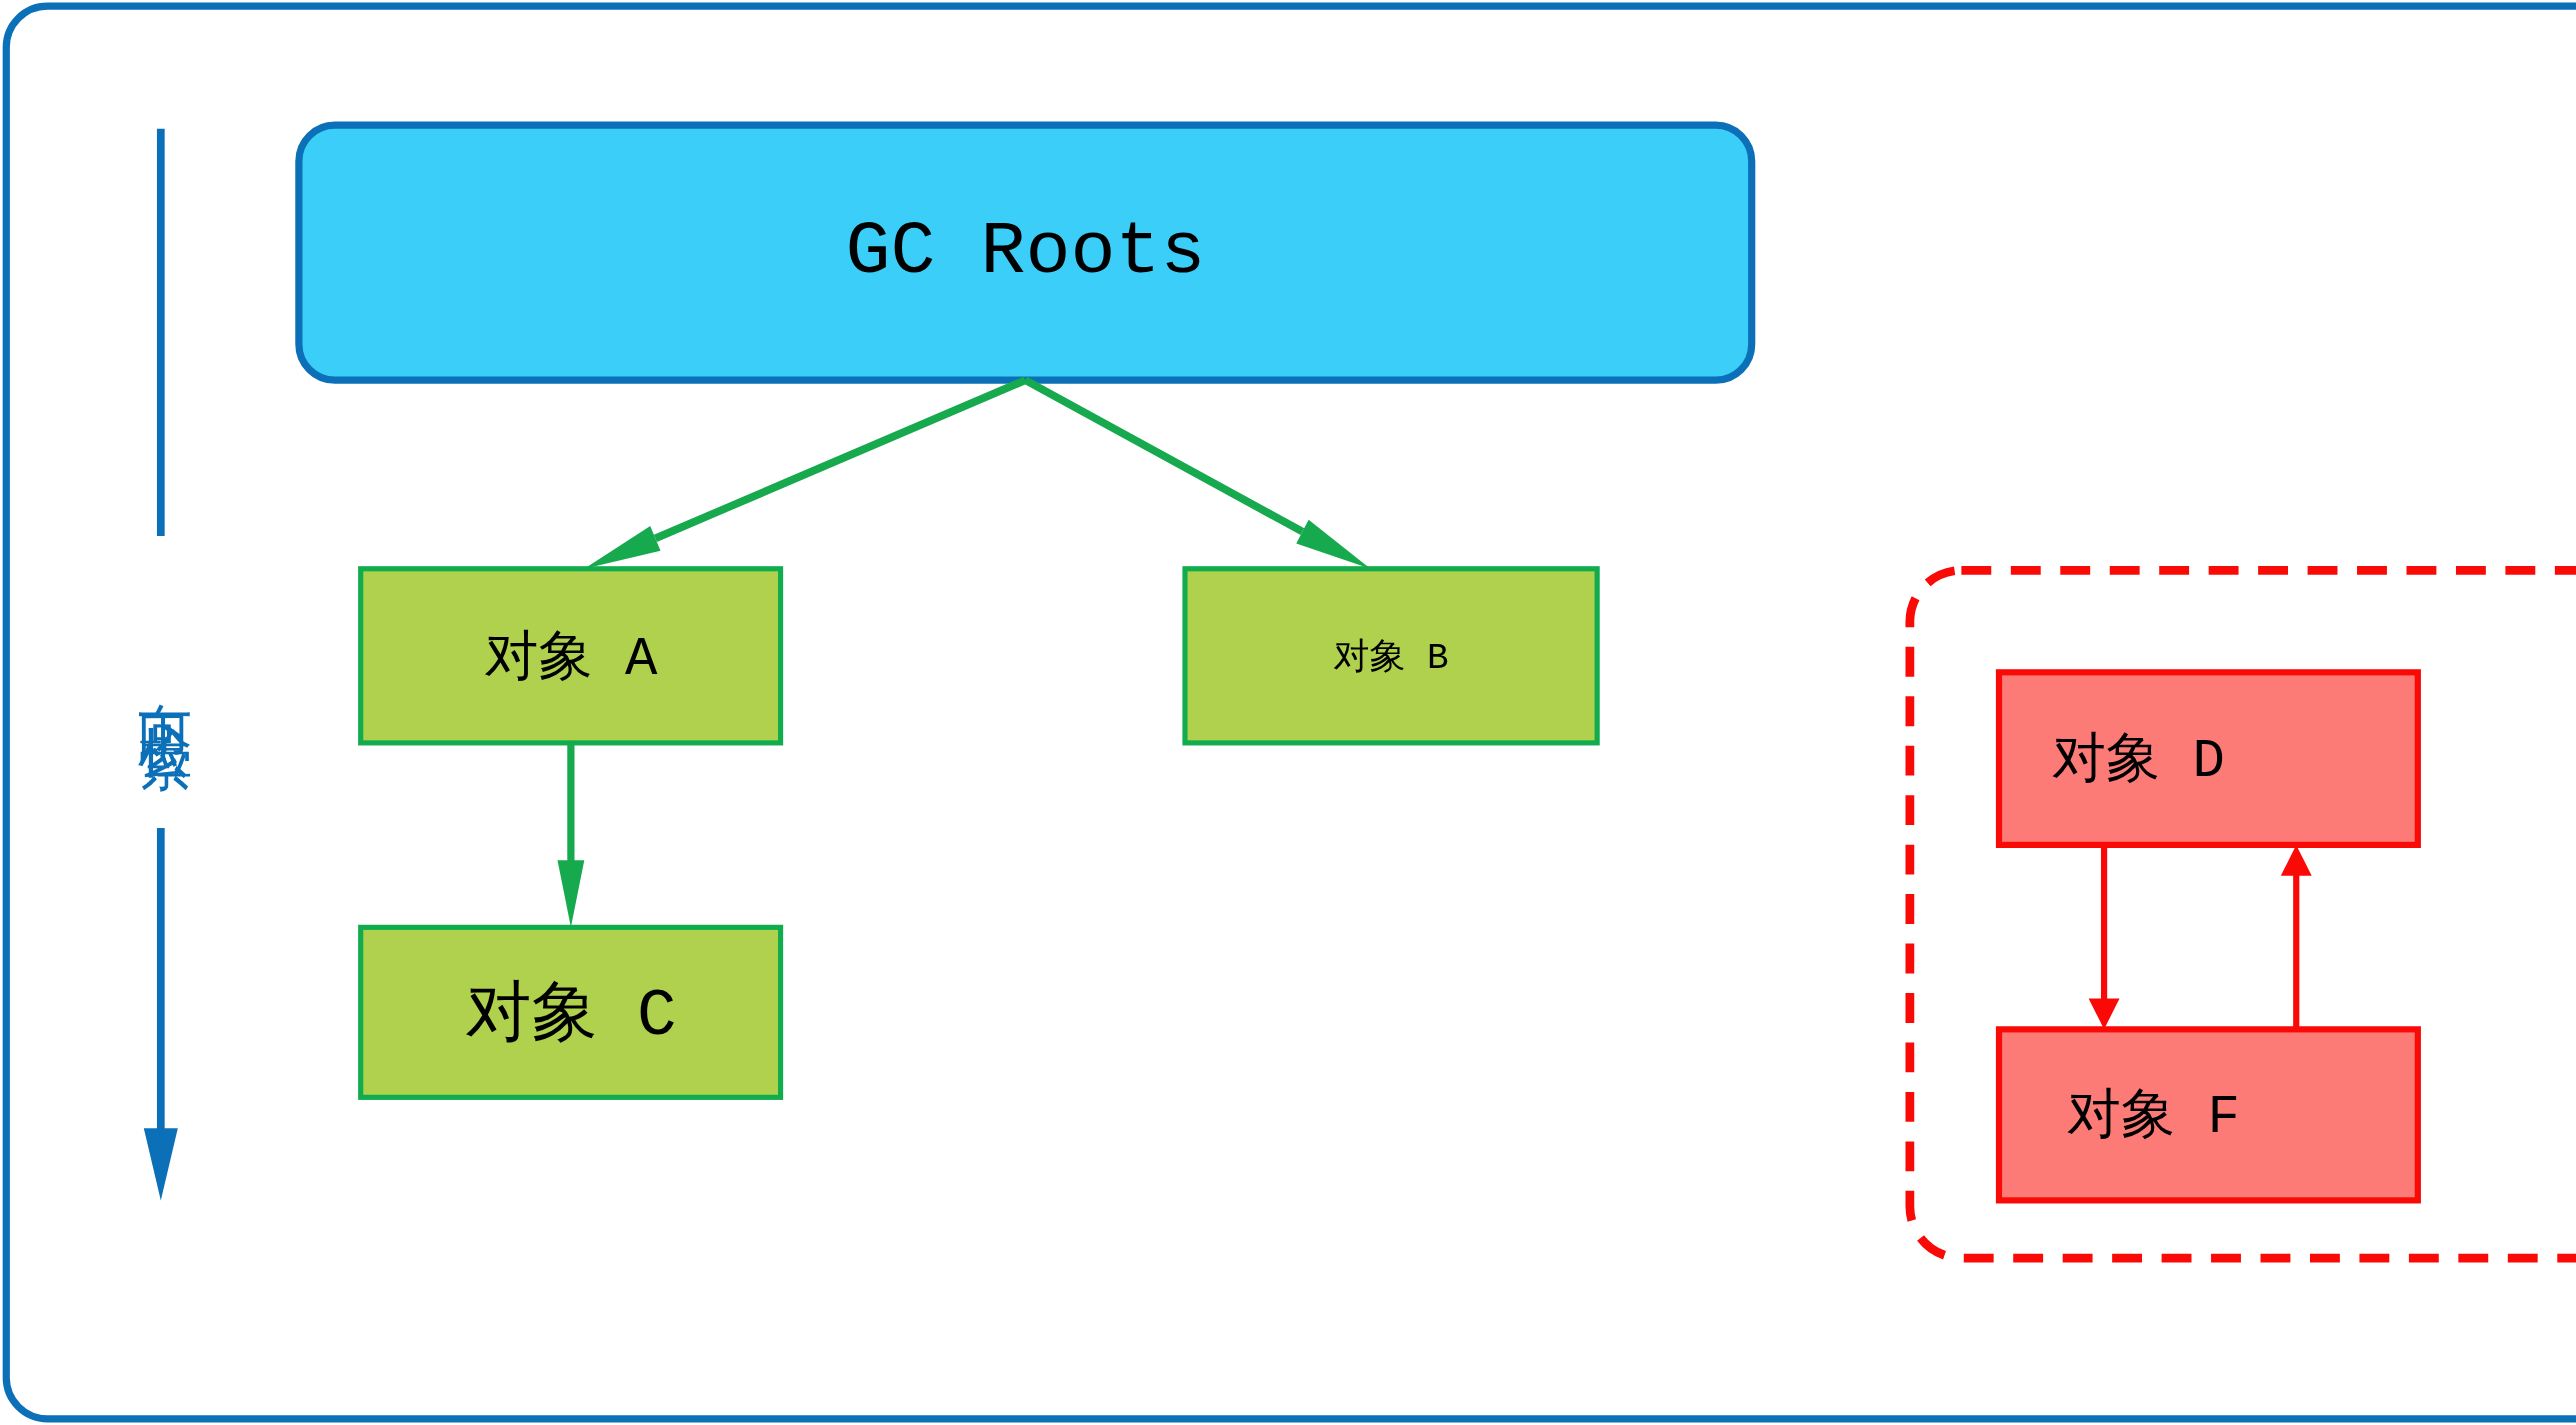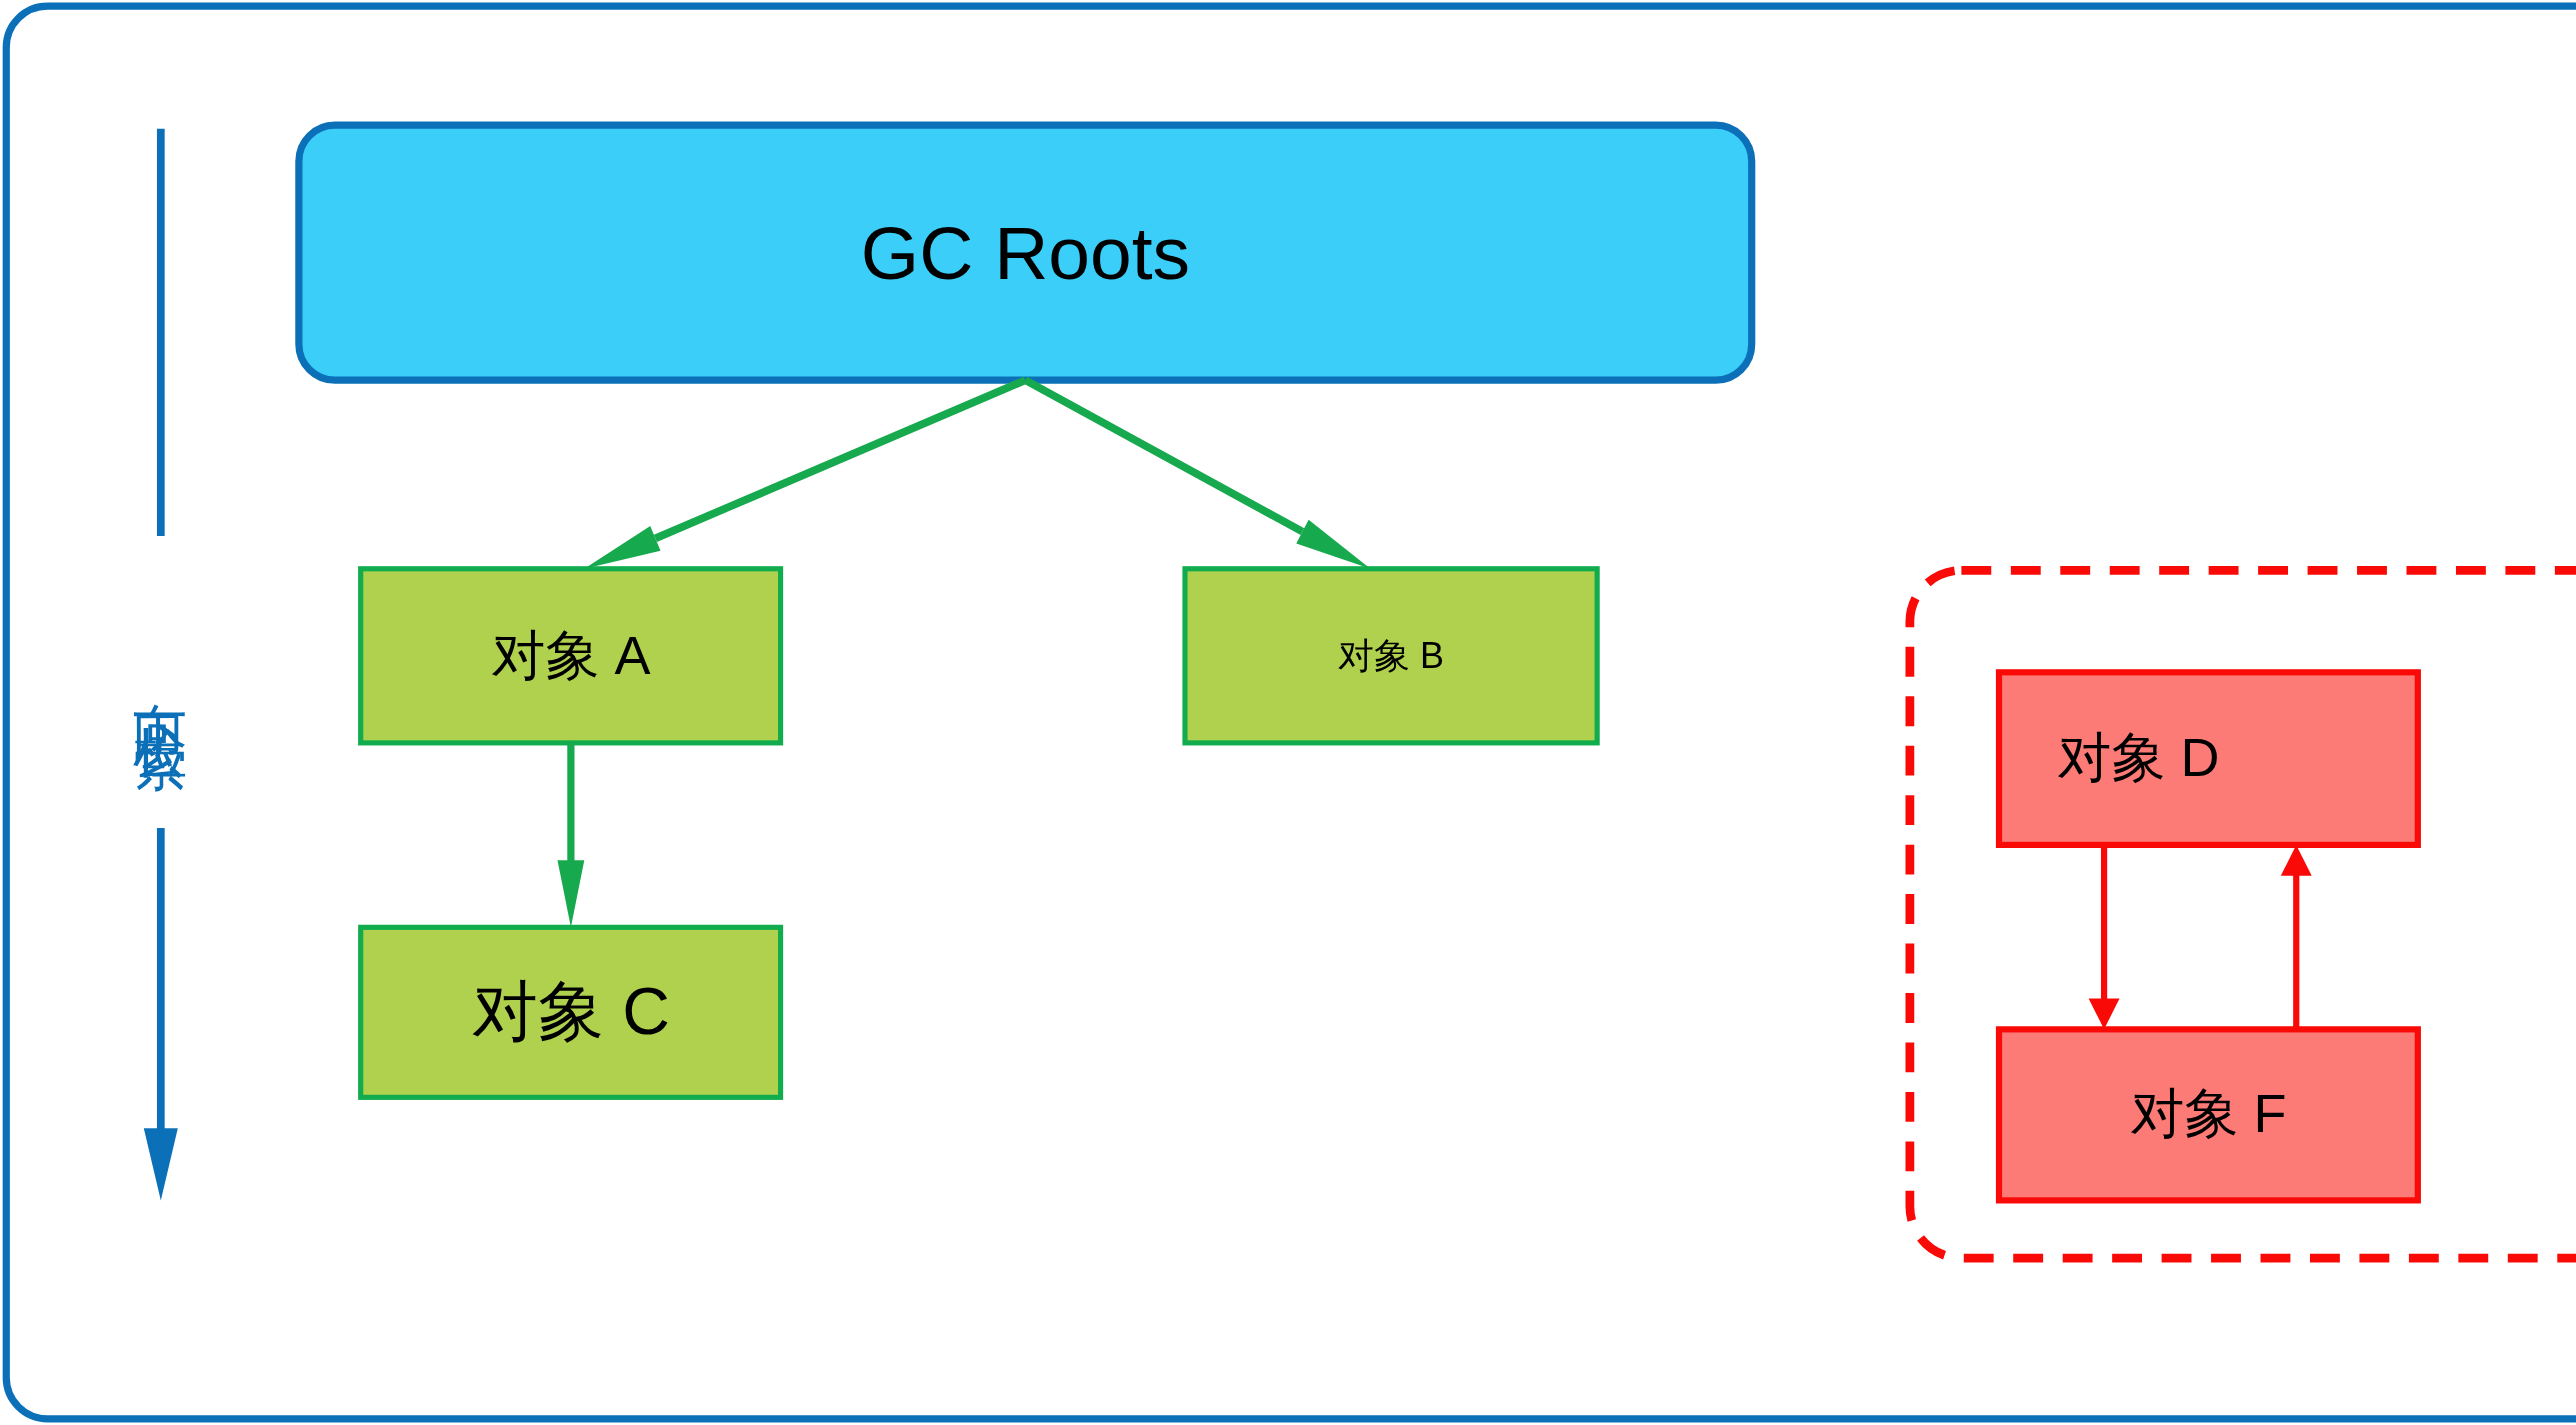--- a/index.html
+++ b/index.html
@@ -8,27 +8,28 @@
     position: relative; overflow: hidden;
     font-family: "Liberation Sans", sans-serif;
   }
   .layer { position: absolute; left: 0; top: 0; width: 3456px; height: 1425px; }
   svg.layer { display: block; }
   .label {
     position: absolute; display: flex;
     align-items: center; justify-content: center;
     color: #000000; white-space: nowrap;
     text-align: right;
+    font-family: Liberation Mono, monospace;
   }
   .root-label   { left: 299px;  top: 125px;  width: 1453px; height: 255px; font-size: 75px; font-weight: 500; }
   .obja-label   { left: 361px;  top: 569px; width: 420px;  height: 174px; font-size: 54px; }
   .objb-label   { left: 1185px; top: 569px; width: 412px;  height: 174px; font-size: 36px; }
   .objc-label   { left: 361px;  top: 927px; width: 420px;  height: 170px; font-size: 66px; }
   .objd-label   { left: 1929px; top: 672px; width: 419px;  height: 173px; font-size: 54px; }
-  .objf-label   { left: 1999px; top: 1029px; width: 419px;  height: 171px; font-size: 54px; }
+  .objf-label   { left: 1944px; top: 1029px; width: 419px;  height: 171px; font-size: 54px; }
   .down-search-label {
     left: 118px; top: 536px; width: 85px; height: 278px;
     writing-mode: vertical-rl; text-orientation: upright;
     letter-spacing: 11.3px; font-size: 54px; color: #0C70B8;
     background: #ffffff; padding: 7.2px 0;
   }
 </style>
 </head>
 <body>
 

